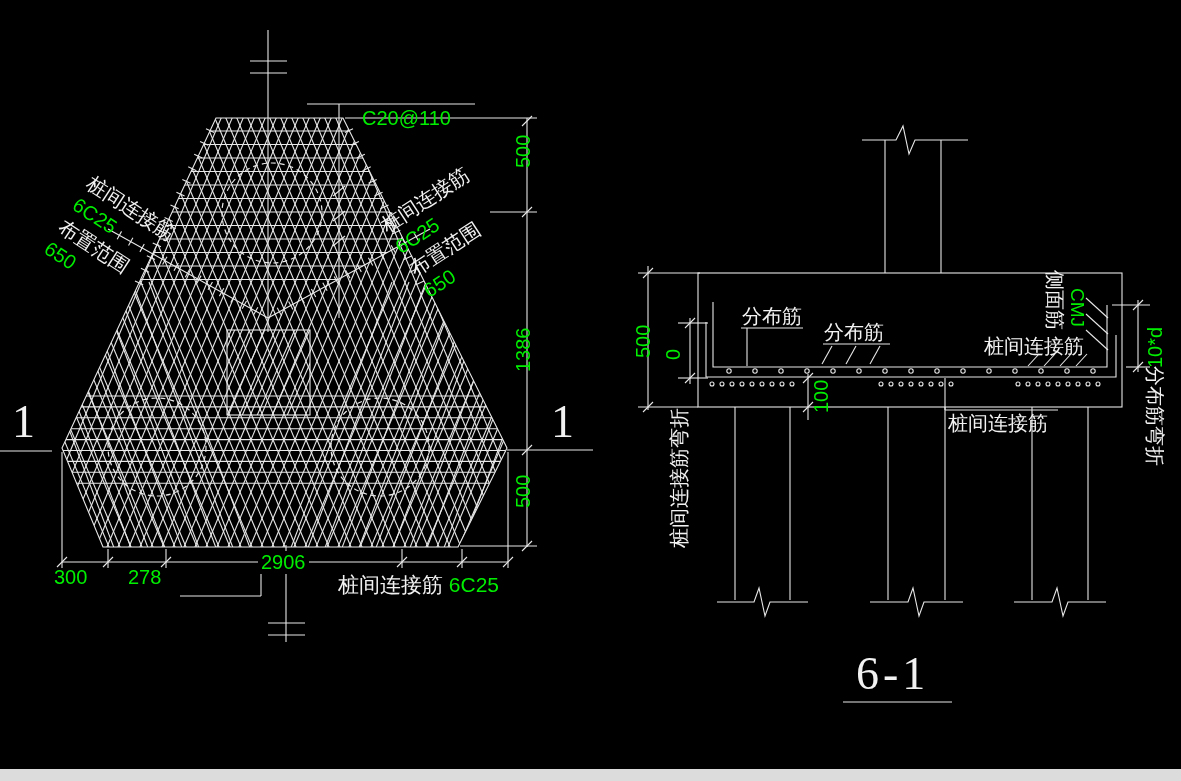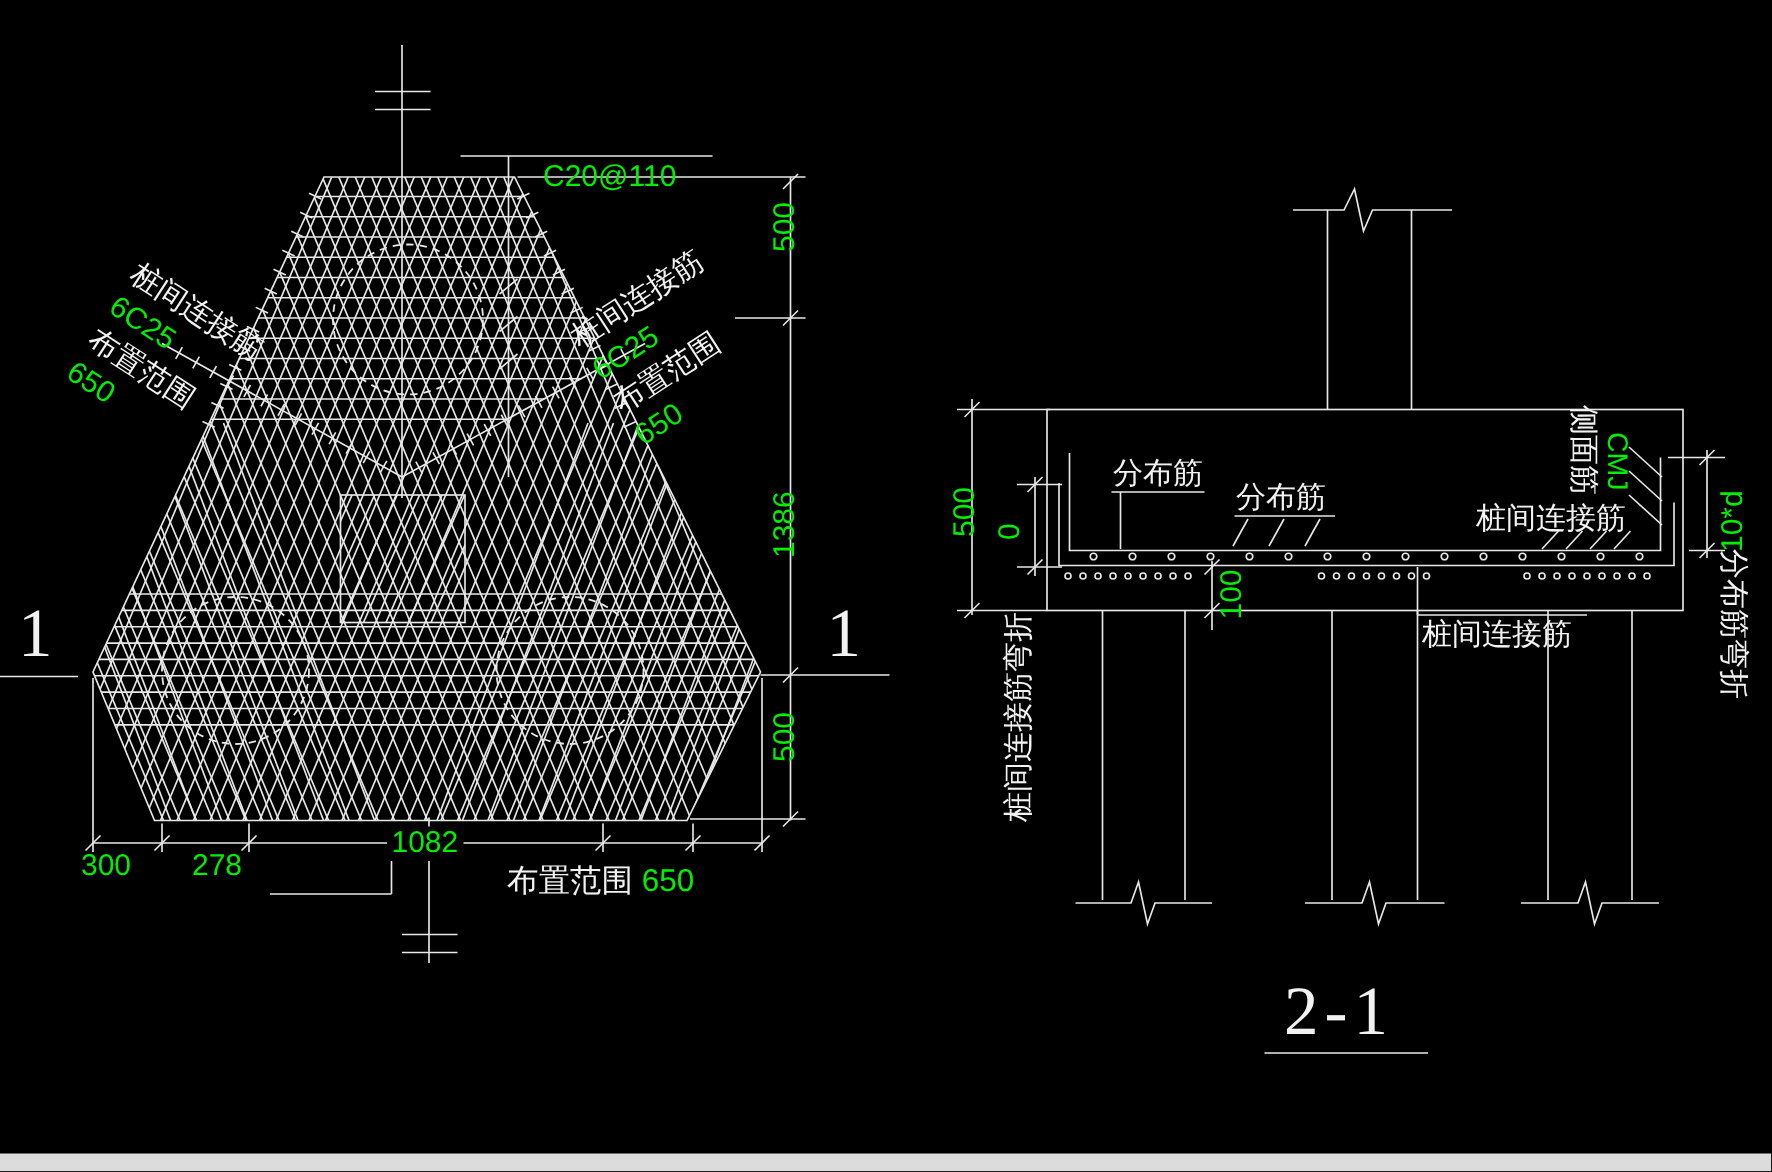--- a/index.html
+++ b/index.html
@@ -442,44 +442,44 @@
   </div>
 
   <div class="t s20 rm33" style="left:376px;top:216px">
     <div class="diag-line">桩间连接筋</div>
     <div class="diag-line g">6C25</div>
     <div class="diag-line">布置范围</div>
     <div class="diag-line g">650</div>
   </div>
 
   <div class="t s21" style="left:338px;top:573px">
-    <div style="margin-top:3px"><span>布置范围</span>
-         <span class="g">650</span></div>
+    <div><span>桩间连接筋</span>
+         <span class="g">6C25</span></div>
   </div>
 
   <div class="t s20 g r-90" style="left:512px;top:168px">500</div>
   <div class="t s20 g r-90" style="left:512px;top:372px">1386</div>
   <div class="t s20 g r-90" style="left:512px;top:508px">500</div>
   <div class="t s20 g" style="left:54px;top:566px">300</div>
   <div class="t s20 g" style="left:128px;top:566px">278</div>
-  <div class="t s20 g" style="left:258px;top:551px;background:#000;padding:0 3px">1082</div>
+  <div class="t s20 g" style="left:258px;top:551px;background:#000;padding:0 3px">2906</div>
 
   <div class="t marker" style="left:12px;top:396px">1</div>
   <div class="t marker" style="left:551px;top:396px">1</div>
 
   <div class="t s20" style="left:742px;top:305px">分布筋</div>
   <div class="t s20" style="left:824px;top:321px">分布筋</div>
   <div class="t s20 r90" style="left:1066px;top:270px">侧面筋</div>
   <div class="t s19 g r90" style="left:1088px;top:288px">CMJ</div>
   <div class="t s20" style="left:984px;top:335px">桩间连接筋</div>
   <div class="t s20" style="left:948px;top:412px">桩间连接筋</div>
   <div class="t s20 r-90" style="left:668px;top:548px">桩间连接筋弯折</div>
   <div class="t s20 r90" style="left:1166px;top:366px">分布筋弯折</div>
 
   <div class="t s20 g r-90" style="left:632px;top:358px">500</div>
   <div class="t s20 g r-90" style="left:662px;top:360px">0</div>
   <div class="t s20 g r-90" style="left:810px;top:413px">100</div>
   <div class="t s20 g r-90" style="left:1144px;top:368px">10*d</div>
 
-  <div class="t title-sec" style="left:856px;top:648px">2-1</div>
+  <div class="t title-sec" style="left:856px;top:648px">6-1</div>
 
   <div id="footer-strip"></div>
 </div>
 
 </body></html>

